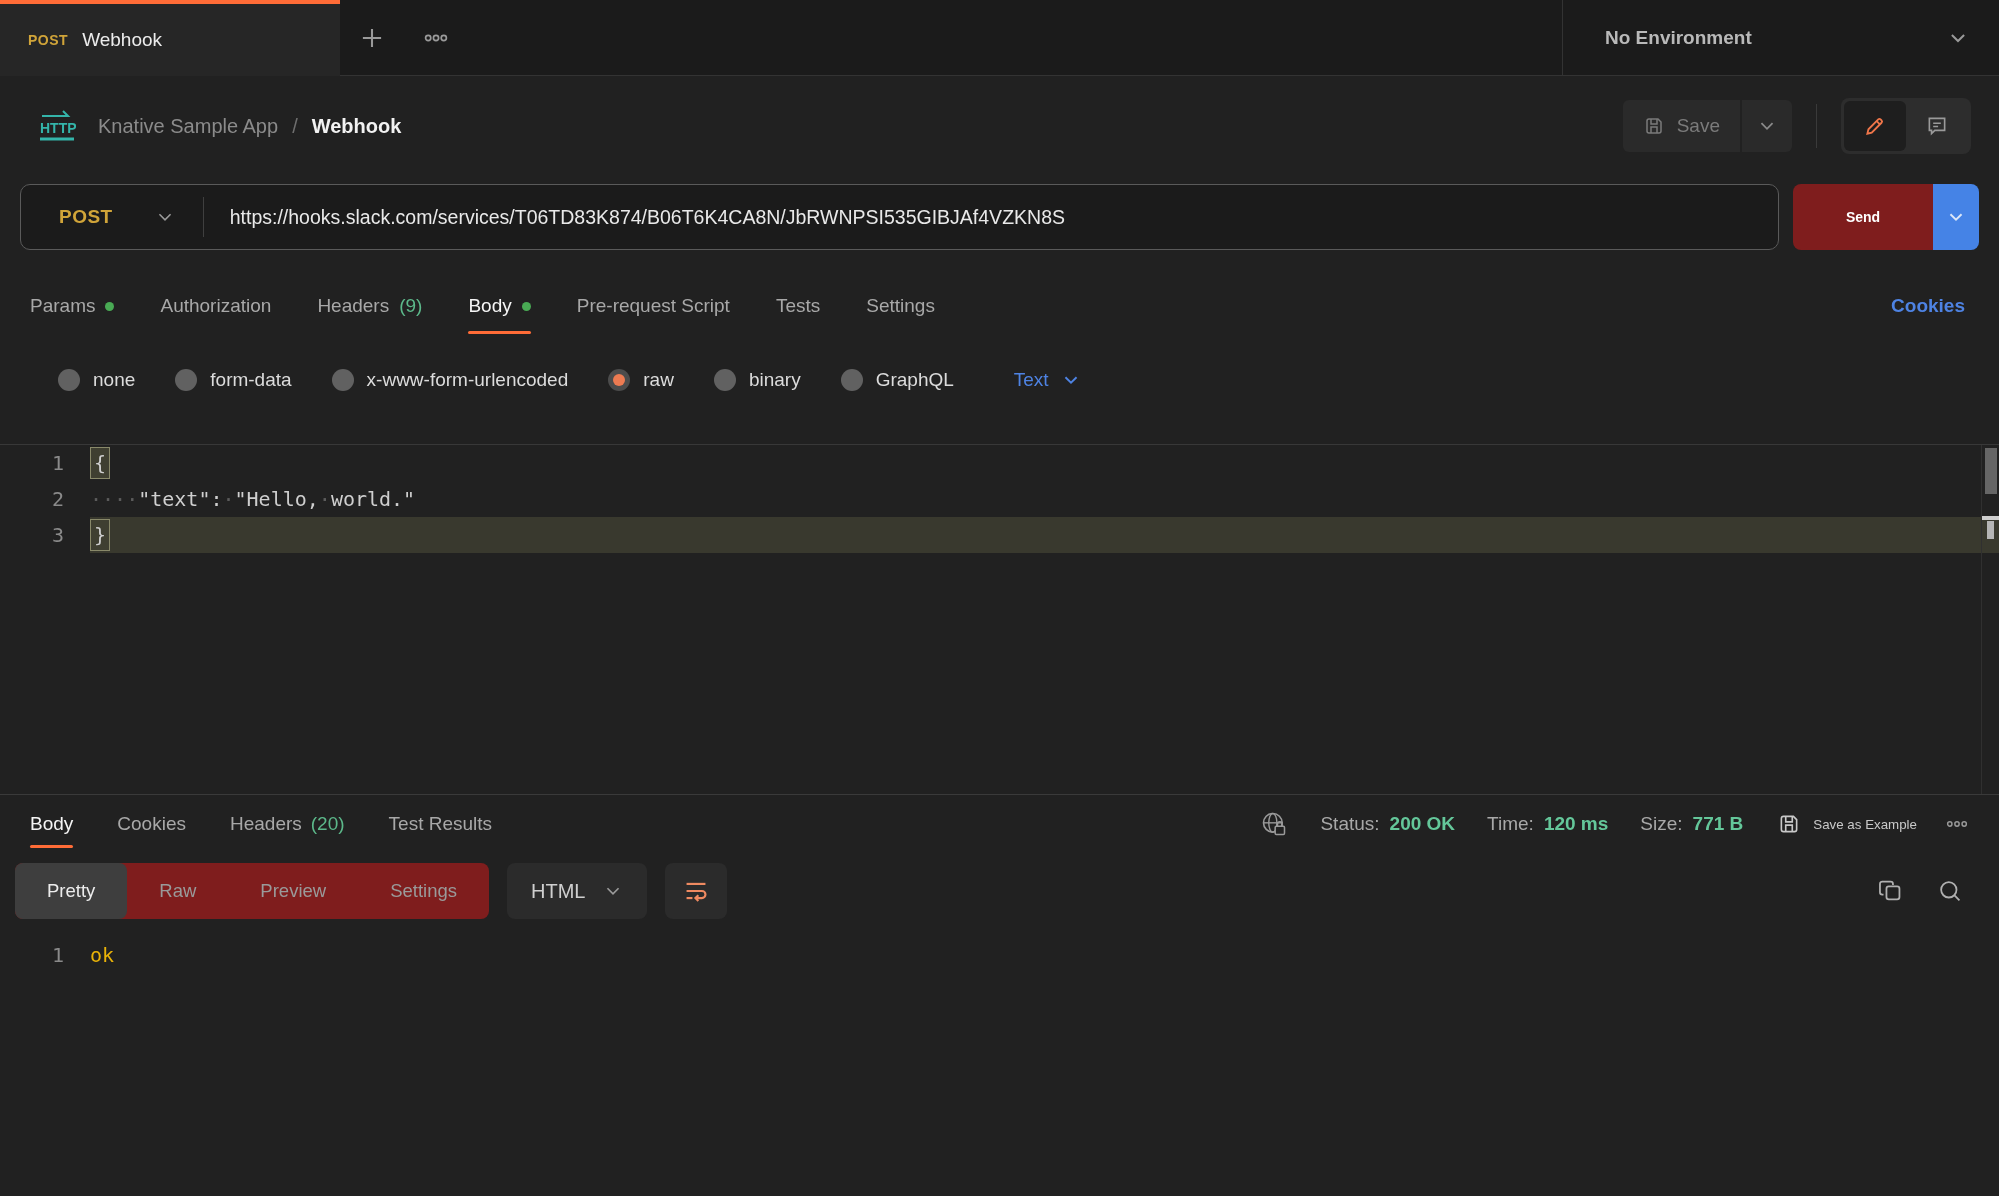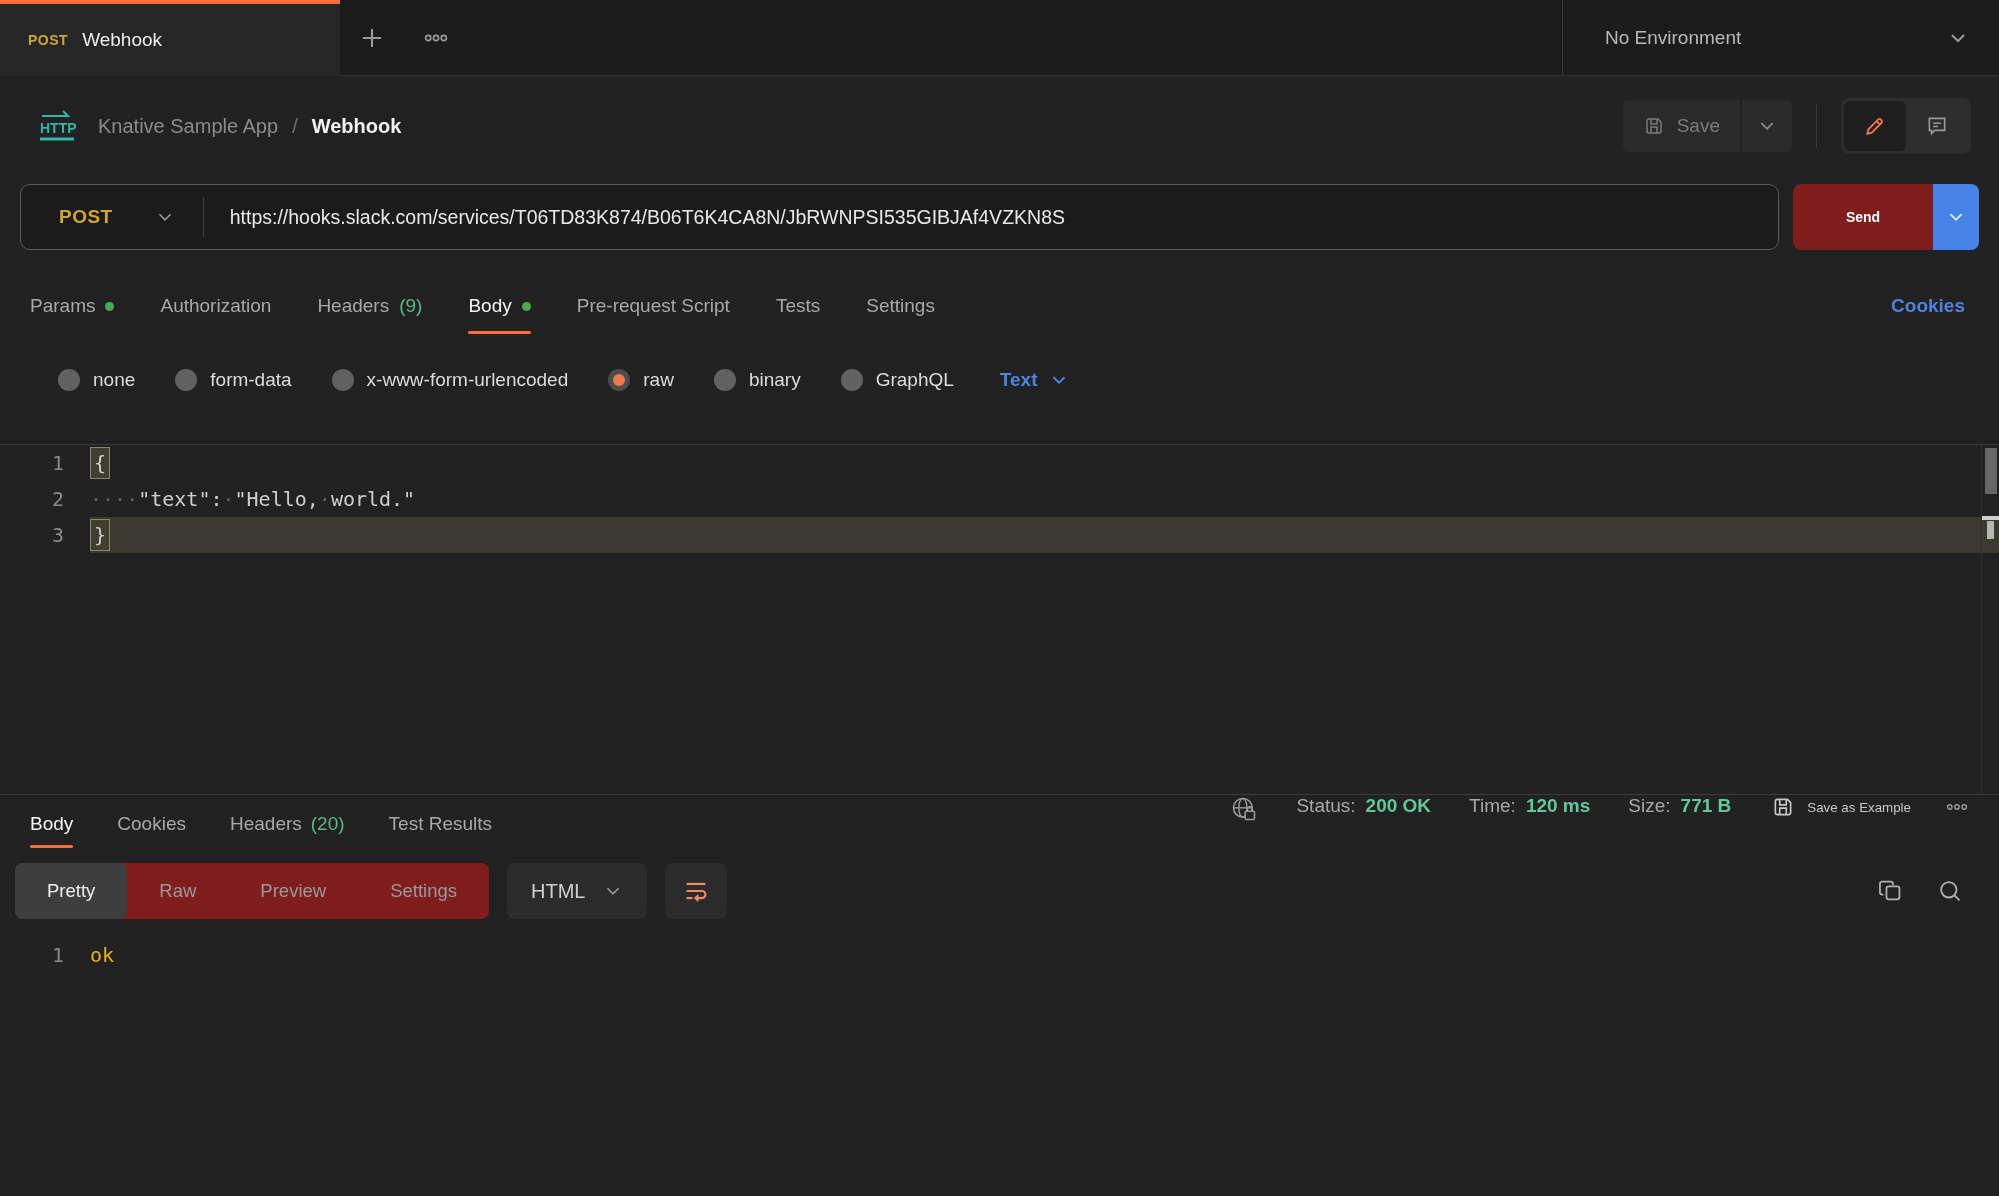--- a/index.html
+++ b/index.html
@@ -12,21 +12,21 @@
   }
   svg { display:block; }
   button { background:none; border:none; cursor:pointer; font-family:inherit; }
 
   
   .tabbar { height:76px; background:#1b1b1b; border-bottom:1px solid #333; display:flex; align-items:stretch; }
   .req-tab { width:340px; background:#262626; border-top:4px solid #ff6c37; display:flex; align-items:center; gap:14px; padding:0 28px; margin-bottom:-1px; cursor:pointer; }
   .tab-method { color:#d0a439; font-size:14px; font-weight:bold; letter-spacing:.5px; }
   .tab-title { color:#ececec; font-size:19px; }
   .tabbar-btn { width:64px; display:flex; align-items:center; justify-content:center; }
-  .env { margin-left:auto; width:437px; border-left:1px solid #333; display:flex; align-items:center; padding:0 30px 0 42px; color:#b9b9b9; font-size:19px; cursor:pointer; }
+  .env { margin-left:auto; width:437px; border-left:1px solid #333; display:flex; align-items:center; padding:0 30px 0 42px; color:#b9b9b9; font-size:19px; cursor:pointer;font-weight:bold; }
   .env .chev { margin-left:auto; }
 
   
   .crumb-row { height:100px; display:flex; align-items:center; padding:0 28px 0 38px; font-size:20px; }
   .http-badge { margin-right:22px; }
   .crumb-collection { color:#8b8b8b; cursor:pointer; }
   .crumb-sep { color:#6f6f6f; margin:0 14px; }
   .crumb-name { color:#f2f2f2; font-weight:bold; }
   .crumb-right { margin-left:auto; display:flex; align-items:center; }
   .save-split { display:flex; }
@@ -56,42 +56,42 @@
   .tab-count { color:#5cb88a; }
   .green-dot { width:9px; height:9px; border-radius:50%; background:#49aa54; }
   .cookies-link { margin-left:auto; margin-right:4px; align-self:center; color:#4e83e3; font-weight:bold; font-size:19px; cursor:pointer; }
 
   
   .mode-row { height:76px; display:flex; align-items:center; padding-left:58px; font-size:19px; }
   .mode-opt { display:flex; align-items:center; gap:13px; margin-right:40px; color:#dcdcdc; cursor:pointer; }
   .radio { width:22px; height:22px; border-radius:50%; background:#616161; position:relative; }
   .radio.selected { background:#4c4c4c; }
   .radio.selected::after { content:""; position:absolute; left:5px; top:5px; width:12px; height:12px; border-radius:50%; background:#ed7b52; }
-  .lang-select { display:flex; align-items:center; gap:12px; margin-left:6px; color:#4e83e3; font-weight:bold; cursor:pointer; }
+  .lang-select { display:flex; align-items:center; gap:12px; margin-left:20px; color:#4e83e3; font-weight:normal; cursor:pointer; }
 
   
   .editor { margin-top:26px; height:350px; border-top:1px solid #383838; position:relative; font-family:"DejaVu Sans Mono", monospace; font-size:20px; cursor:text; }
   .code-line { display:flex; height:36px; line-height:36px; }
   .gutter { width:90px; text-align:right; padding-right:26px; color:#8a8a8a; flex:none; }
   .code { flex:1; color:#cfcfcf; white-space:pre; }
   .code-line.current .code { background:#39392e; }
   .bracket-box { display:inline-block; border:1px solid #89896a; background:#3f3f31; line-height:30px; padding:0 3px; margin:2px 0; }
   .ws { color:#5c5c5c; }
   .scrollbar { position:absolute; top:0; right:0; width:18px; height:100%; border-left:1px solid #303030; }
   .sb-thumb { position:absolute; top:3px; left:3px; width:12px; height:46px; background:#7d7d7d; opacity:.75; }
   .sb-mark-h { position:absolute; top:71px; left:0; width:18px; height:4px; background:#cfcfcf; }
   .sb-mark-v { position:absolute; top:76px; left:5px; width:7px; height:18px; background:#b5b5b5; }
 
   
   .response { border-top:1px solid #3a3a3a; }
   .resp-header { height:58px; display:flex; align-items:stretch; padding:0 30px; font-size:19px; }
   .resp-tab { display:flex; align-items:center; gap:9px; margin-right:44px; color:#a8a8a8; position:relative; cursor:pointer; }
   .resp-tab.active { color:#f5f5f5; }
   .resp-tab.active::after { content:""; position:absolute; left:0; right:0; bottom:5px; height:3px; background:#ff6c37; border-radius:2px; }
-  .resp-meta { margin-left:auto; display:flex; align-items:flex-start; gap:24px; }
+  .resp-meta { margin-left:auto; display:flex; align-items:center; gap:18px; }
   .meta-group { display:flex; align-items:center; gap:10px; margin-left:14px; }
   .meta-label { color:#a8a8a8; }
   .meta-value { color:#64c79a;font-weight:bold; }
   .save-example { display:flex; align-items:center; gap:12px; color:#c9c9c9; margin-left:16px; cursor:pointer; }
   .resp-more { margin-left:10px; display:flex; align-items:center; }
 
   .resp-toolbar { height:76px; display:flex; align-items:center; padding:0 36px 0 15px; }
   .segmented { display:flex; background:#7f1d1d; border-radius:8px; height:56px; align-items:stretch; font-size:18.5px; }
   .seg-item { display:flex; align-items:center; padding:0 32px; color:#9a9a9a; border-radius:8px; cursor:pointer; }
   .seg-item.active { background:#3e3e3e; color:#ececec; }

